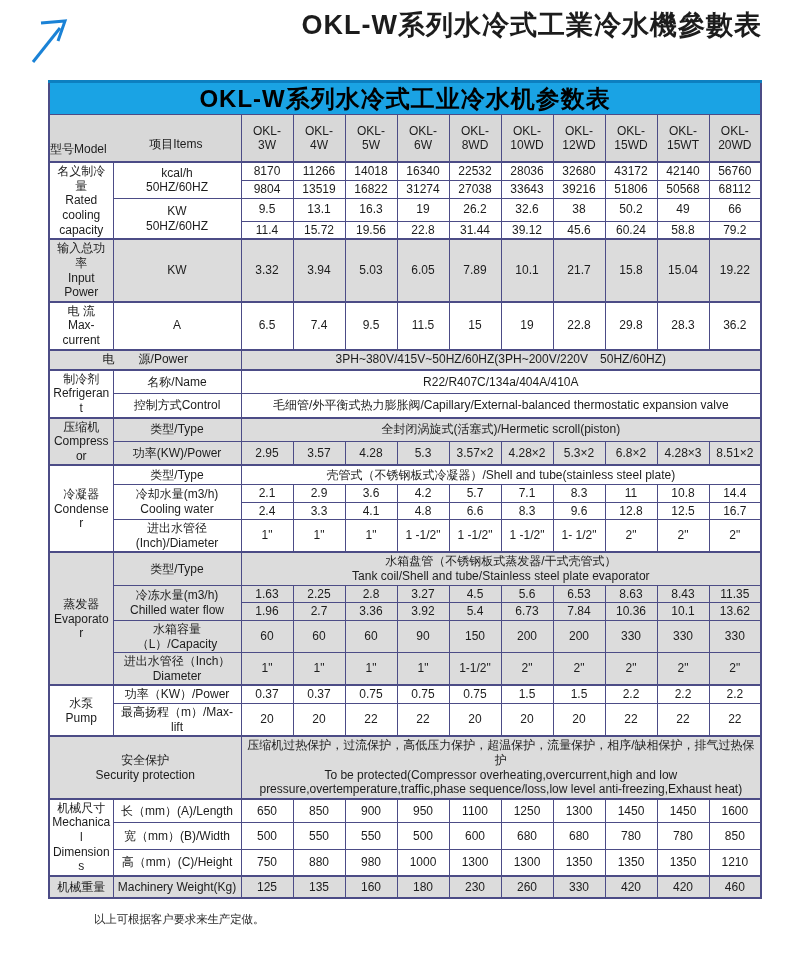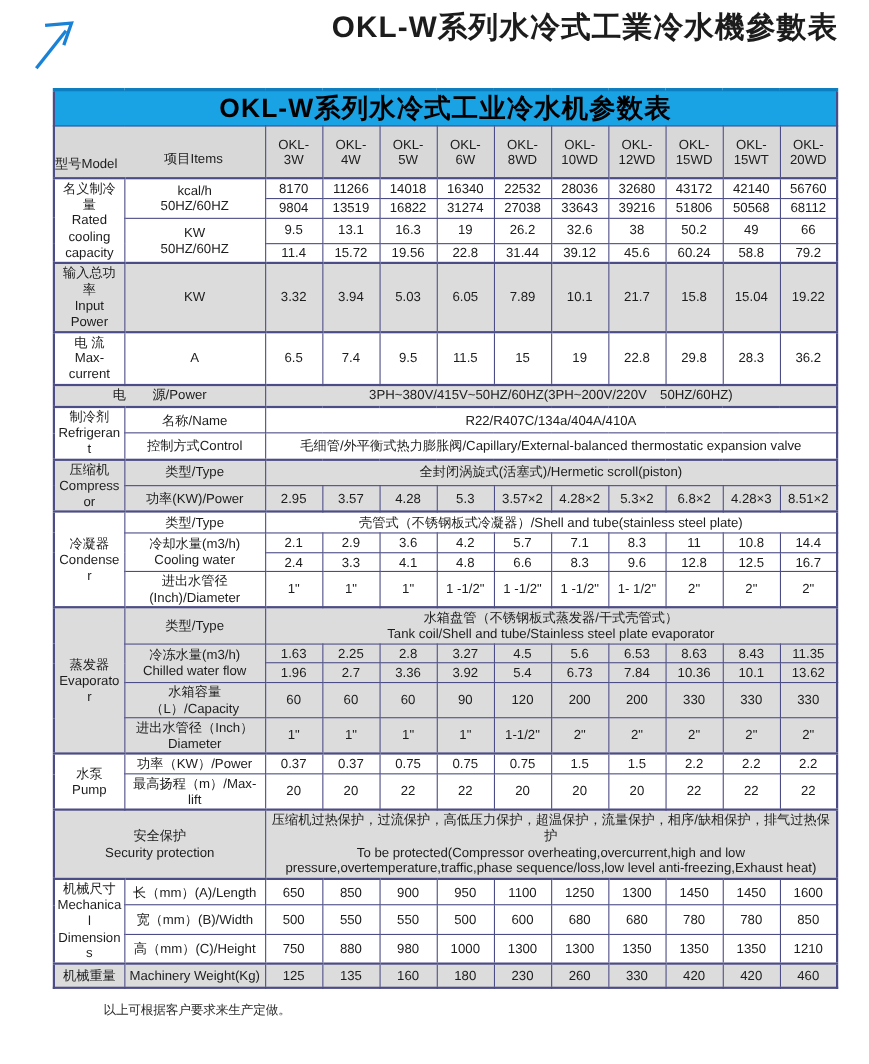--- a/index.html
+++ b/index.html
@@ -312,21 +312,21 @@
           <td>10.36</td>
           <td>10.1</td>
           <td>13.62</td>
         </tr>
       <tr class="shade h23">
         <td class="lbl">水箱容量（L）/Capacity</td>
       <td>60</td>
           <td>60</td>
           <td>60</td>
           <td>90</td>
-          <td>120</td>
+          <td>150</td>
           <td>200</td>
           <td>200</td>
           <td>330</td>
           <td>330</td>
           <td>330</td>
         </tr>
       <tr class="shade h27">
         <td class="lbl pre">进出水管径（Inch）
 Diameter</td>
       <td>1"</td>

